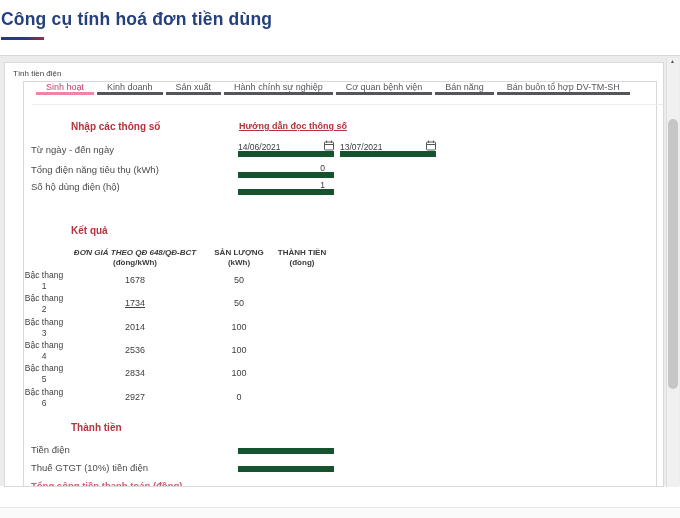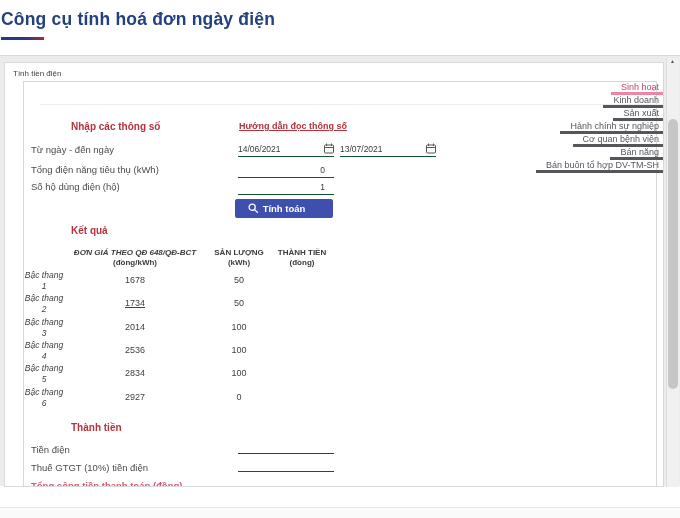--- a/index.html
+++ b/index.html
@@ -15,61 +15,61 @@
       background:linear-gradient(90deg,#253c80 0%,#253c80 55%,#9e2c3e 100%);}
 
   
   .region{left:0;top:55px;width:680px;height:431px;background:#ececec;border-top:1px solid #d7d7d7;padding-left:28px;}
   .outer-panel{left:4px;top:6px;width:660px;height:425px;background:#fff;
       border:1px solid #d9d9d9;overflow:hidden;}
   .panel-label{left:8px;top:6px;font-size:8px;color:#3f3f3f;}
   .card{left:18px;top:18px;width:634px;height:600px;background:#fff;border:1px solid #d8d8d8;}
 
   
-  .tabbar{left:16px;top:0;width:632px;height:23px;display:flex;align-items:flex-end;
-      padding-left:4px;border-bottom:1px solid #ededed;flex-direction:column;}
+  .tabbar{left:8px;top:0;width:632px;height:23px;display:flex;align-items:flex-start;
+      padding-left:4px;border-bottom:1px solid #ededed;}
   .tab{font-size:9px;color:#54575c;padding:0 10px;margin-right:3px;display:flex;
       align-items:center;border-bottom:3px solid #55565a;cursor:pointer;white-space:nowrap;}
   .tab.active{color:#cc3f66;border-bottom-color:#ee85a3;}
 
   
   .section-title{font-size:10px;font-weight:bold;color:#b4333d;margin-left:40px;}
   .guide-link{font-size:9px;font-weight:bold;color:#b4333d;text-decoration:underline;cursor:pointer;text-align:right;}
   .flabel{font-size:9.5px;color:#4a4a4a;}
-  .field{height:15px;border-bottom:1px solid #14532d;font-size:8.5px;color:#3a3a3a;
+  .field{height:15px;border-bottom:6px solid #14532d;font-size:8.5px;color:#3a3a3a;
       display:flex;align-items:center;}
   .field .val{flex:1;}
   .field.right .val{text-align:right;padding-right:9px;}
   .calc-btn{width:98px;height:19px;background:#3e4fae;border:none;border-radius:2px;
       color:#fff;font-size:9.5px;font-weight:bold;cursor:pointer;
       font-family:"Liberation Sans",sans-serif;}
   .calc-btn .lbl{display:block;width:100%;text-align:center;}
   .btn-icon{position:absolute;left:13px;top:4px;}
 
   
   .th{font-size:8px;font-weight:bold;color:#3b3b3b;transform:translateX(-50%);white-space:nowrap;}
   .td{font-size:9px;color:#414141;transform:translateX(-50%);white-space:nowrap;}
-  .tier{font-size:8.5px;color:#414141;transform:translateX(-50%);white-space:nowrap;font-style:italic;}
+  .tier{font-size:8.5px;color:#414141;transform:translateX(-50%);white-space:nowrap;}
 
   .grand-total{font-size:9.5px;font-weight:bold;color:#cf5a70;}
 
   
   .sb-track{left:666px;top:2px;width:13px;height:429px;background:#f0f0f0;border-left:1px solid #dedede;}
   .sb-thumb{left:668px;top:63px;width:10px;height:270px;background:#c6c6c6;border-radius:5px;}
   .sb-up{left:666px;top:1px;width:13px;height:9px;font-size:5px;color:#555;text-align:center;line-height:9px;cursor:pointer;}
 
   
   .footer-band{left:0;top:507px;width:680px;height:11px;background:#fafafa;border-top:1px solid #e8e8e8;}
 </style>
 </head>
 <body>
 
 <div class="stage">
 
-  <div class="abs page-title nowrap">Công cụ tính hoá đơn ngày điện</div>
+  <div class="abs page-title nowrap">Công cụ tính hoá đơn tiền dùng</div>
   <div class="abs title-underline"></div>
 
   <div class="abs region">
 
     <div class="abs outer-panel">
       <div class="abs panel-label nowrap">Tính tiền điện</div>
 
       <div class="abs card">
 
         <div class="abs tabbar">
@@ -112,29 +112,20 @@
         <div class="abs flabel nowrap" style="left:7px;top:82px;">Tổng điện năng tiêu thụ (kWh)</div>
         <div class="abs field right" style="left:214px;top:81px;width:96px;">
           <span class="val">0</span>
         </div>
 
         <div class="abs flabel nowrap" style="left:7px;top:99px;">Số hộ dùng điện (hộ)</div>
         <div class="abs field right" style="left:214px;top:98px;width:96px;">
           <span class="val">1</span>
         </div>
 
-        <button class="abs calc-btn" style="left:211px;top:117px;">
-          <span class="btn-icon">
-            <svg width="11" height="11" viewBox="0 0 11 11" fill="none" stroke="#fff" stroke-width="1.3">
-              <circle cx="4.2" cy="4.2" r="3.1"></circle>
-                <line x1="6.6" y1="6.6" x2="9.8" y2="9.8"></line>
-            </svg>
-          </span>
-          <span class="lbl">Tính toán</span>
-        </button>
 
         <div class="abs section-title nowrap" style="left:7px;top:143px;">Kết quả</div>
 
         <div class="abs th" style="left:111px;top:166px;font-style:italic;">ĐƠN GIÁ THEO QĐ 648/QĐ-BCT</div>
         <div class="abs th" style="left:111px;top:176px;">(đồng/kWh)</div>
         <div class="abs th" style="left:215px;top:166px;">SẢN LƯỢNG</div>
         <div class="abs th" style="left:215px;top:176px;">(kWh)</div>
         <div class="abs th" style="left:278px;top:166px;">THÀNH TIỀN</div>
         <div class="abs th" style="left:278px;top:176px;">(đồng)</div>
 

